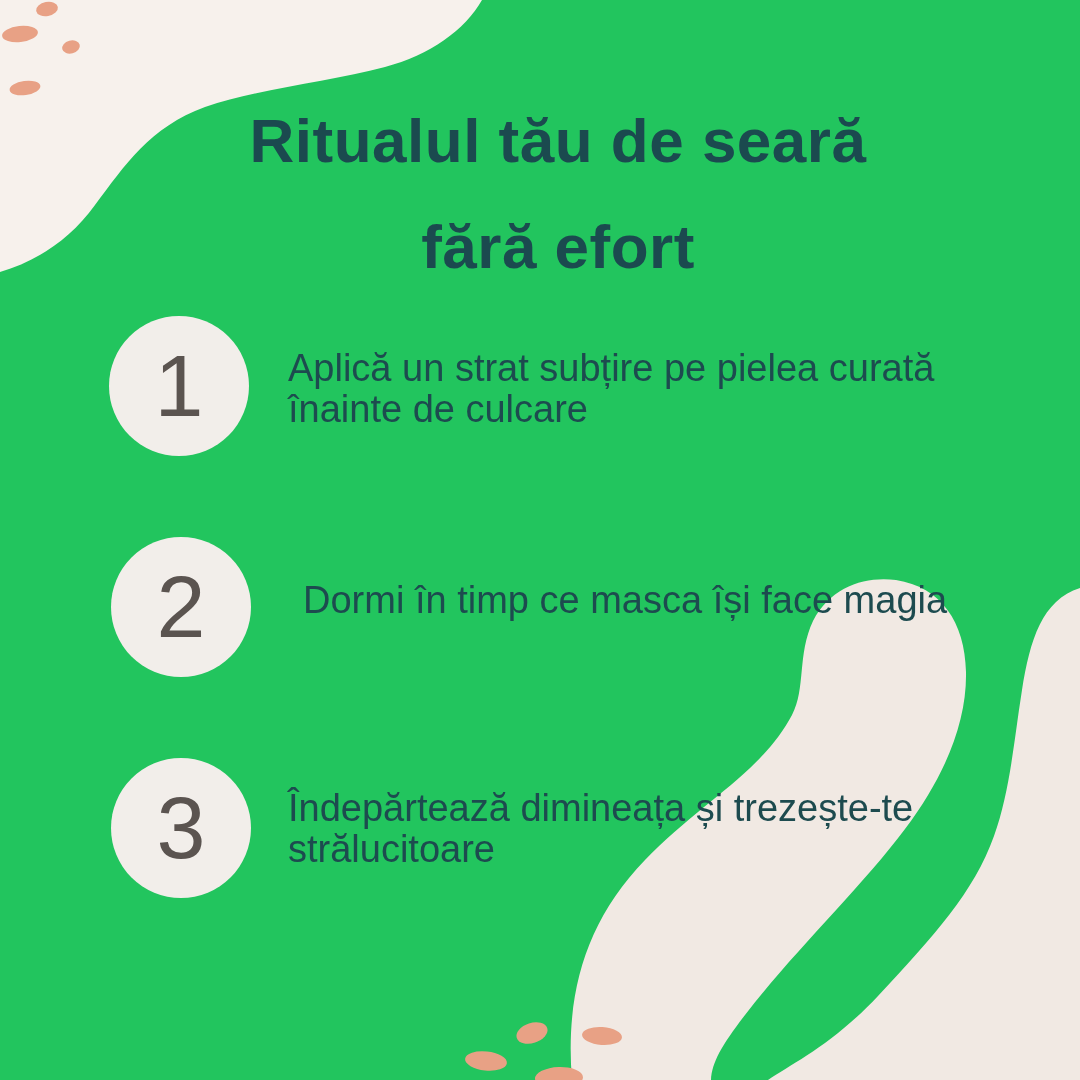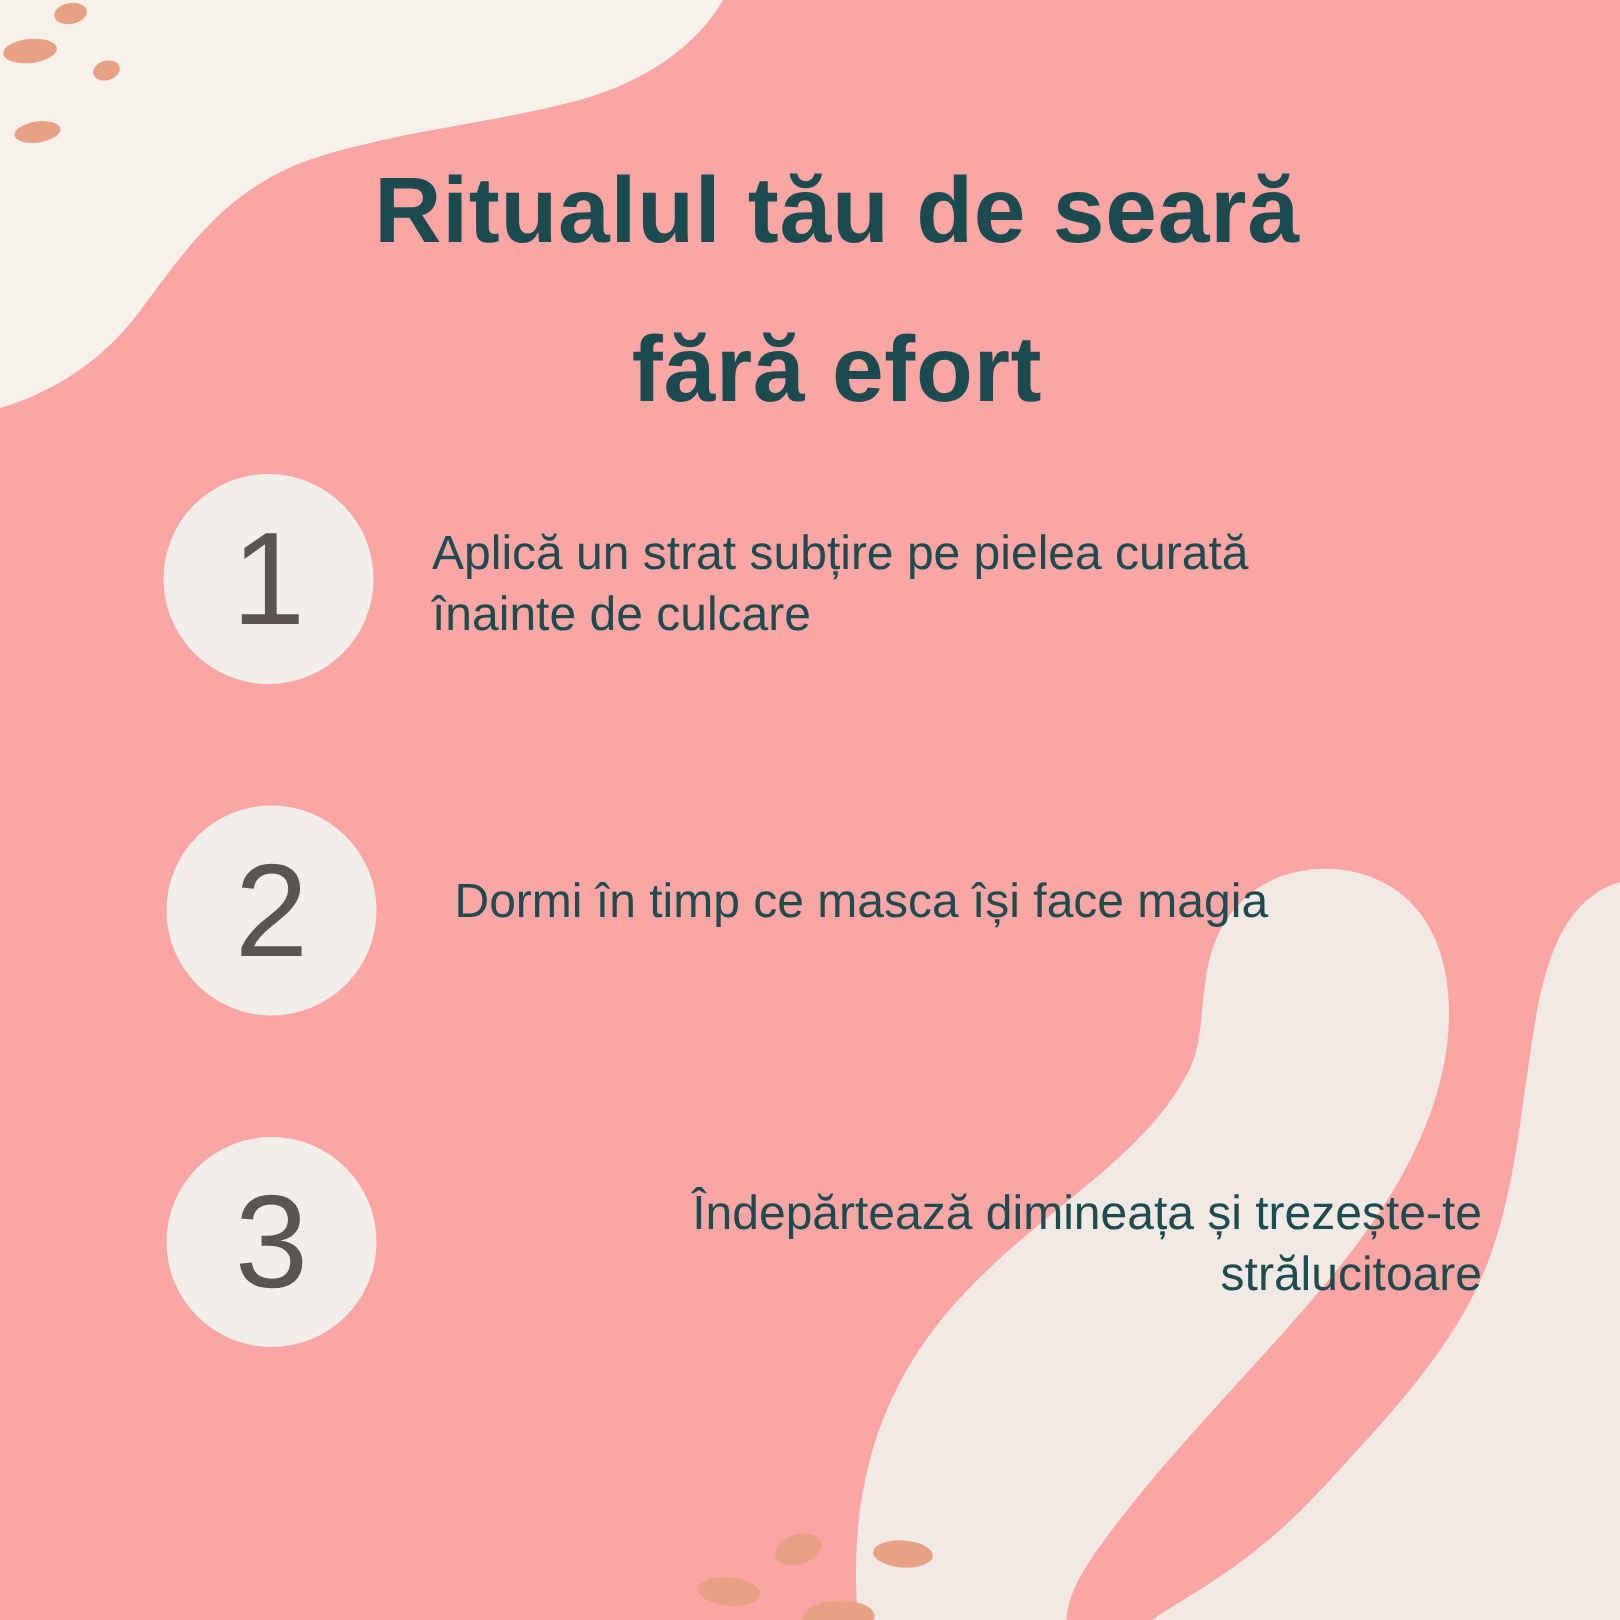--- a/index.html
+++ b/index.html
@@ -1,19 +1,19 @@
 <!DOCTYPE html>
 <html><head>
 <meta charset="utf-8">
 <style>
   html,body { margin:0; padding:0; background:#ffffff; }
   .canvas {
     position:relative;
     width:1080px; height:1080px;
-    background:#fca5a5;
+    background:#22c55e;
     overflow:hidden;
     font-family:"Liberation Sans", sans-serif;
   }
   .bg-decor {
     position:absolute; inset:0; width:1080px; height:1080px;
     pointer-events:none;
   }
   .title {
     position:absolute;
     left:36px; right:0; top:46px;
@@ -38,28 +38,28 @@
     color:#5b5450;
     font-weight:400;
   }
   .c1 { left:109px; top:316px; }
   .c2 { left:111px; top:537px; }
   .c3 { left:111px; top:758px; }
   .step-text {
     position:absolute;
     left:288px;
     width:700px;
-    font-size:32px;
+    font-size:38px;
     line-height:41px;
     color:#1d4b4f;
     white-space:pre-line;
   }
   .t1 { top:348px; }
   .t2 { top:580px;margin-left:15px; }
-  .t3 { top:788px;text-align:right; }
+  .t3 { top:788px; }
 </style>
 </head>
 <body>
 
 <div class="canvas">
 
   <svg class="bg-decor" viewBox="0 0 1080 1080" aria-hidden="true">
 
     <path d="M0,0 L482,0 C465,30 430,55 385,67 C330,82 260,88 205,107 C150,127 125,165 95,205 C70,240 35,262 0,272 Z" fill="#f7f1ec"></path>
 

